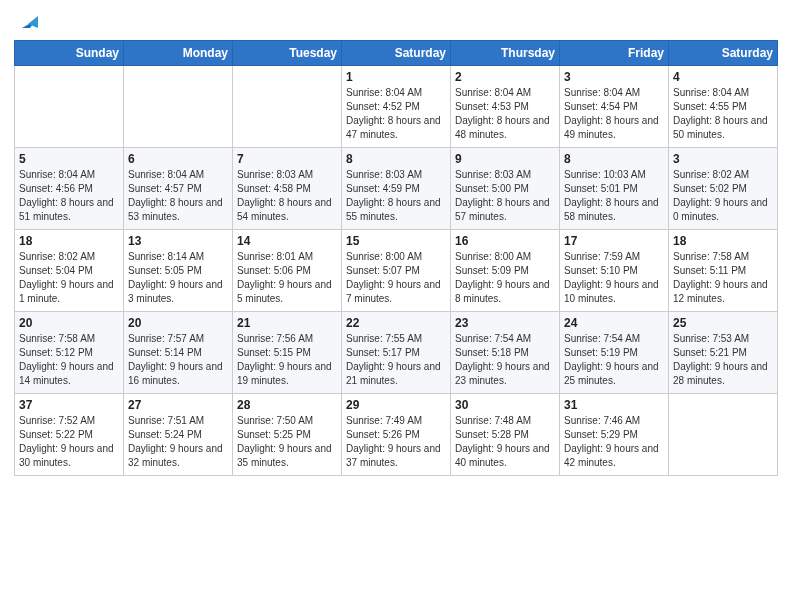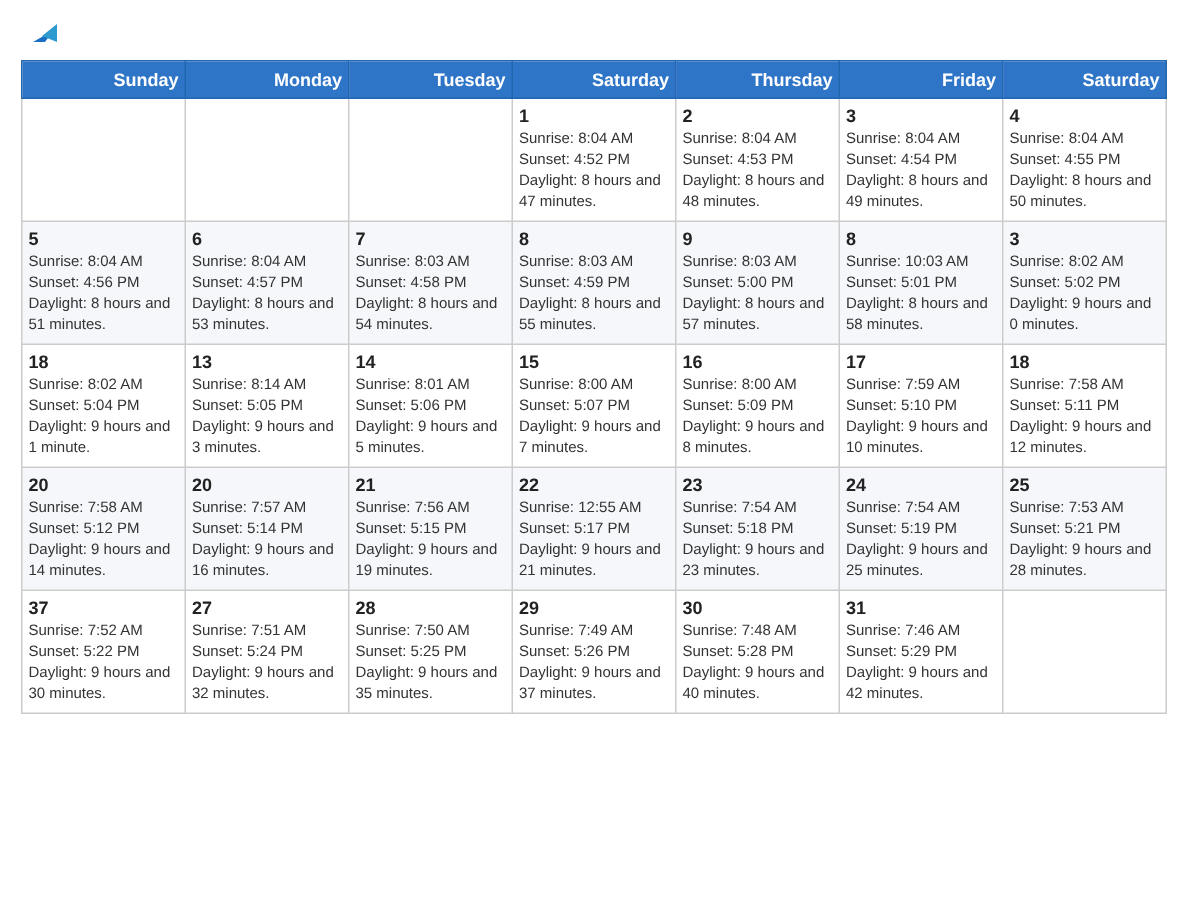--- a/index.html
+++ b/index.html
@@ -281,21 +281,21 @@
           </td>
           <td>
             <span class="day-number">21</span>
             <div class="day-info">Sunrise: 7:56 AM
 Sunset: 5:15 PM
 Daylight: 9 hours
 and 19 minutes.</div>
           </td>
           <td>
             <span class="day-number">22</span>
-            <div class="day-info">Sunrise: 12:55 AM
+            <div class="day-info">Sunrise: 7:55 AM
 Sunset: 5:17 PM
 Daylight: 9 hours
 and 21 minutes.</div>
           </td>
           <td>
             <span class="day-number">23</span>
             <div class="day-info">Sunrise: 7:54 AM
 Sunset: 5:18 PM
 Daylight: 9 hours
 and 23 minutes.</div>

